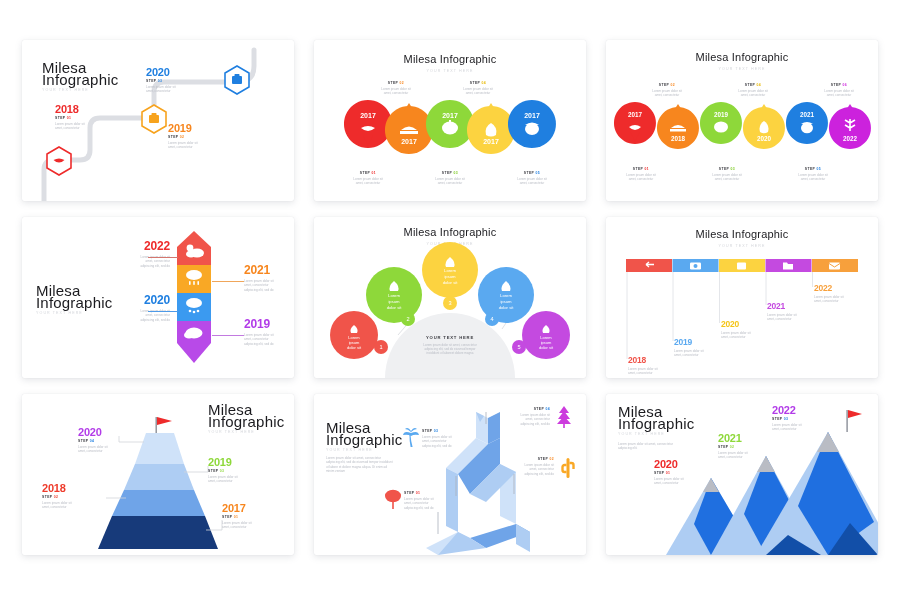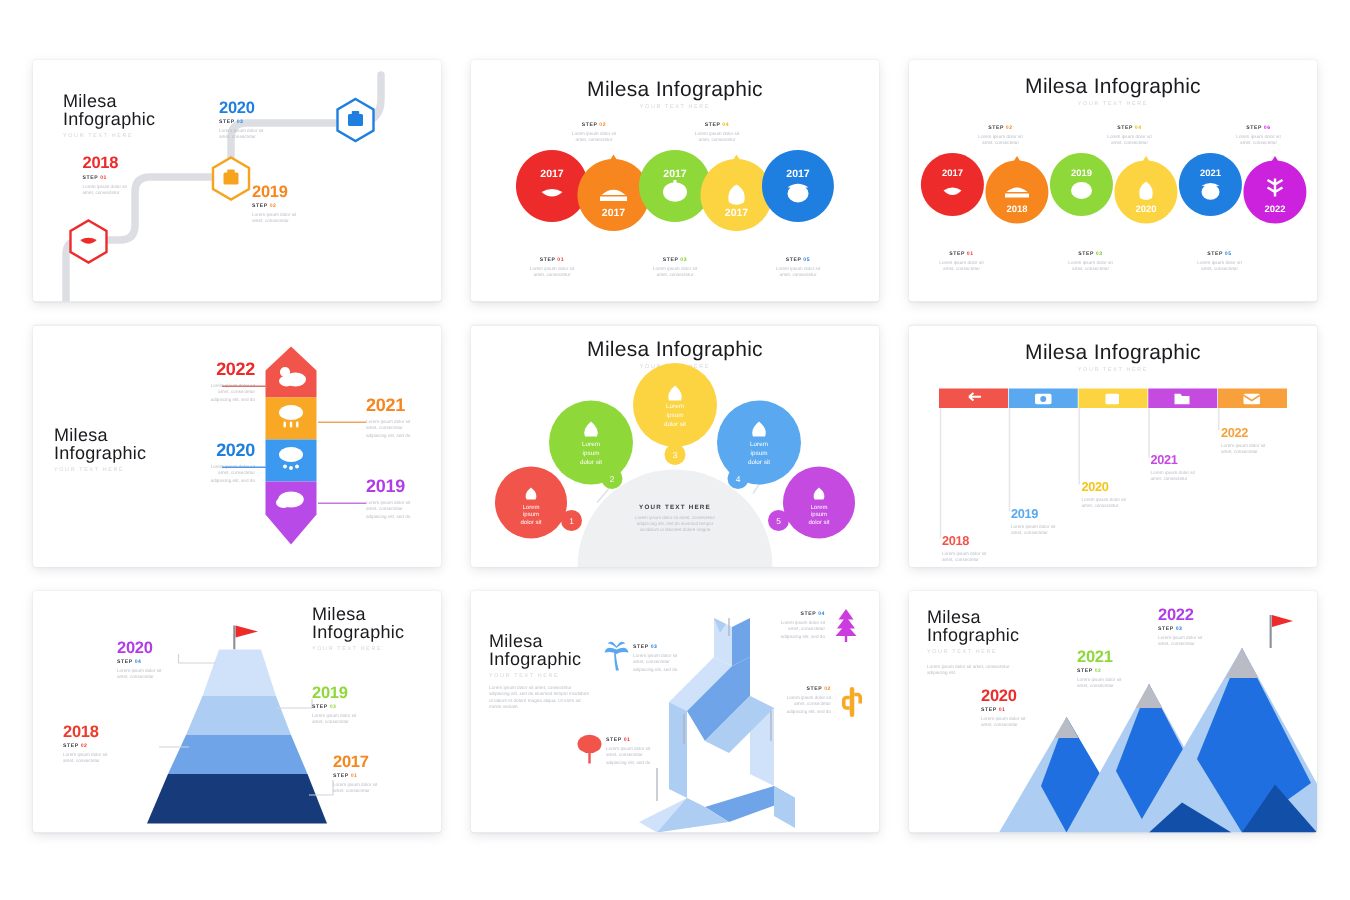--- a/index.html
+++ b/index.html
@@ -16,25 +16,25 @@
     column-gap:20px;row-gap:16px;
     padding:40px 23px;box-sizing:border-box;
     align-content:start;justify-content:center;
   }
   .slide{
     position:relative;width:272px;height:161px;
     background:#fff;border-radius:2px;overflow:hidden;
     box-shadow:0 2px 7px rgba(120,125,140,.20), 0 0 1px rgba(120,125,140,.25);
   }
   .title-blk{position:absolute;}
-  .t-main{font-size:12px;line-height:11.5px;color:#1b1b1f;font-weight:400;letter-spacing:.2px;}
+  .t-main{font-size:15px;line-height:11.5px;color:#1b1b1f;font-weight:400;letter-spacing:.2px;}
   .t-main b{font-weight:400;display:block;}
   .t-sub{font-size:3.6px;letter-spacing:1.1px;color:#d3d5da;margin-top:3px;text-transform:uppercase;}
   .ctr{text-align:center;}
-  .ctr .t-main{font-size:14px;}
+  .ctr .t-main{font-size:11px;}
   .year{font-weight:700;letter-spacing:-.2px;}
   .step{font-size:3.4px;font-weight:700;letter-spacing:.4px;color:#3a3a40;margin-top:1px;}
   .step i{font-style:normal;}
   .lorem{font-size:3.1px;line-height:4.4px;color:#b9bcc4;margin-top:2px;}
   .lorem2{font-size:3.0px;line-height:4.2px;color:#b9bcc4;}
   svg{display:block;overflow:visible;}
   .abs{position:absolute;}
 </style>
 </head>
 <body>

